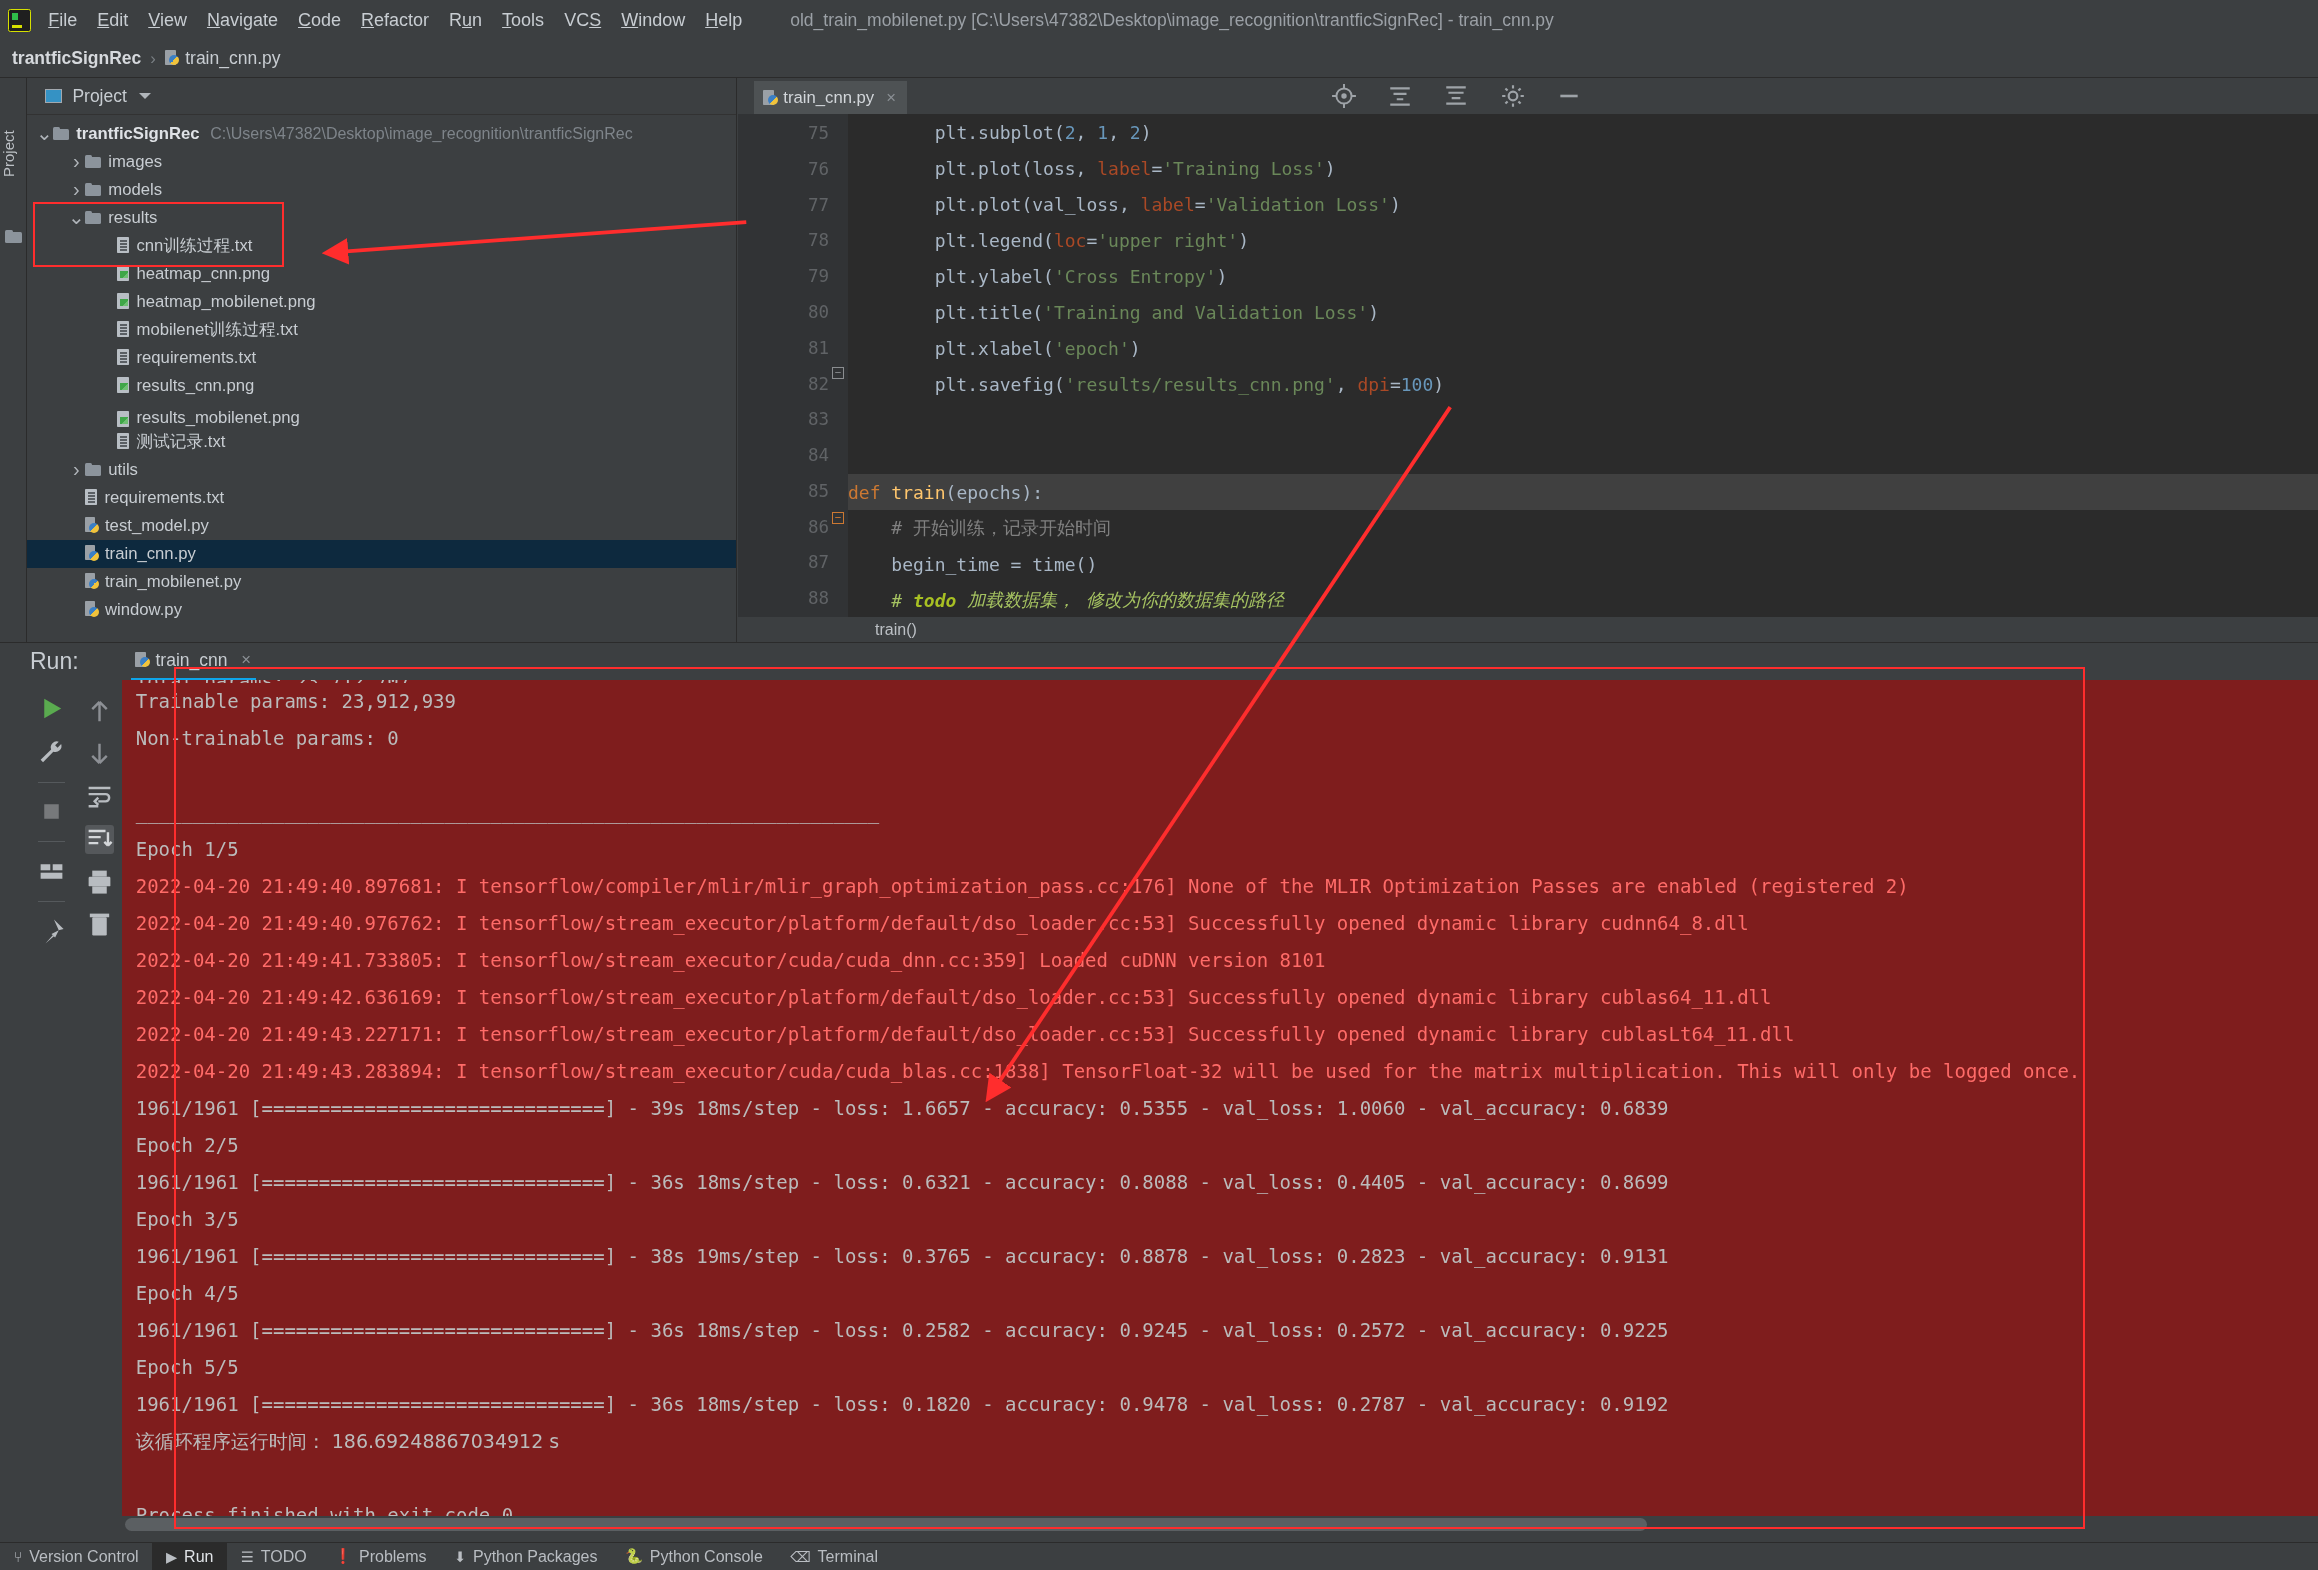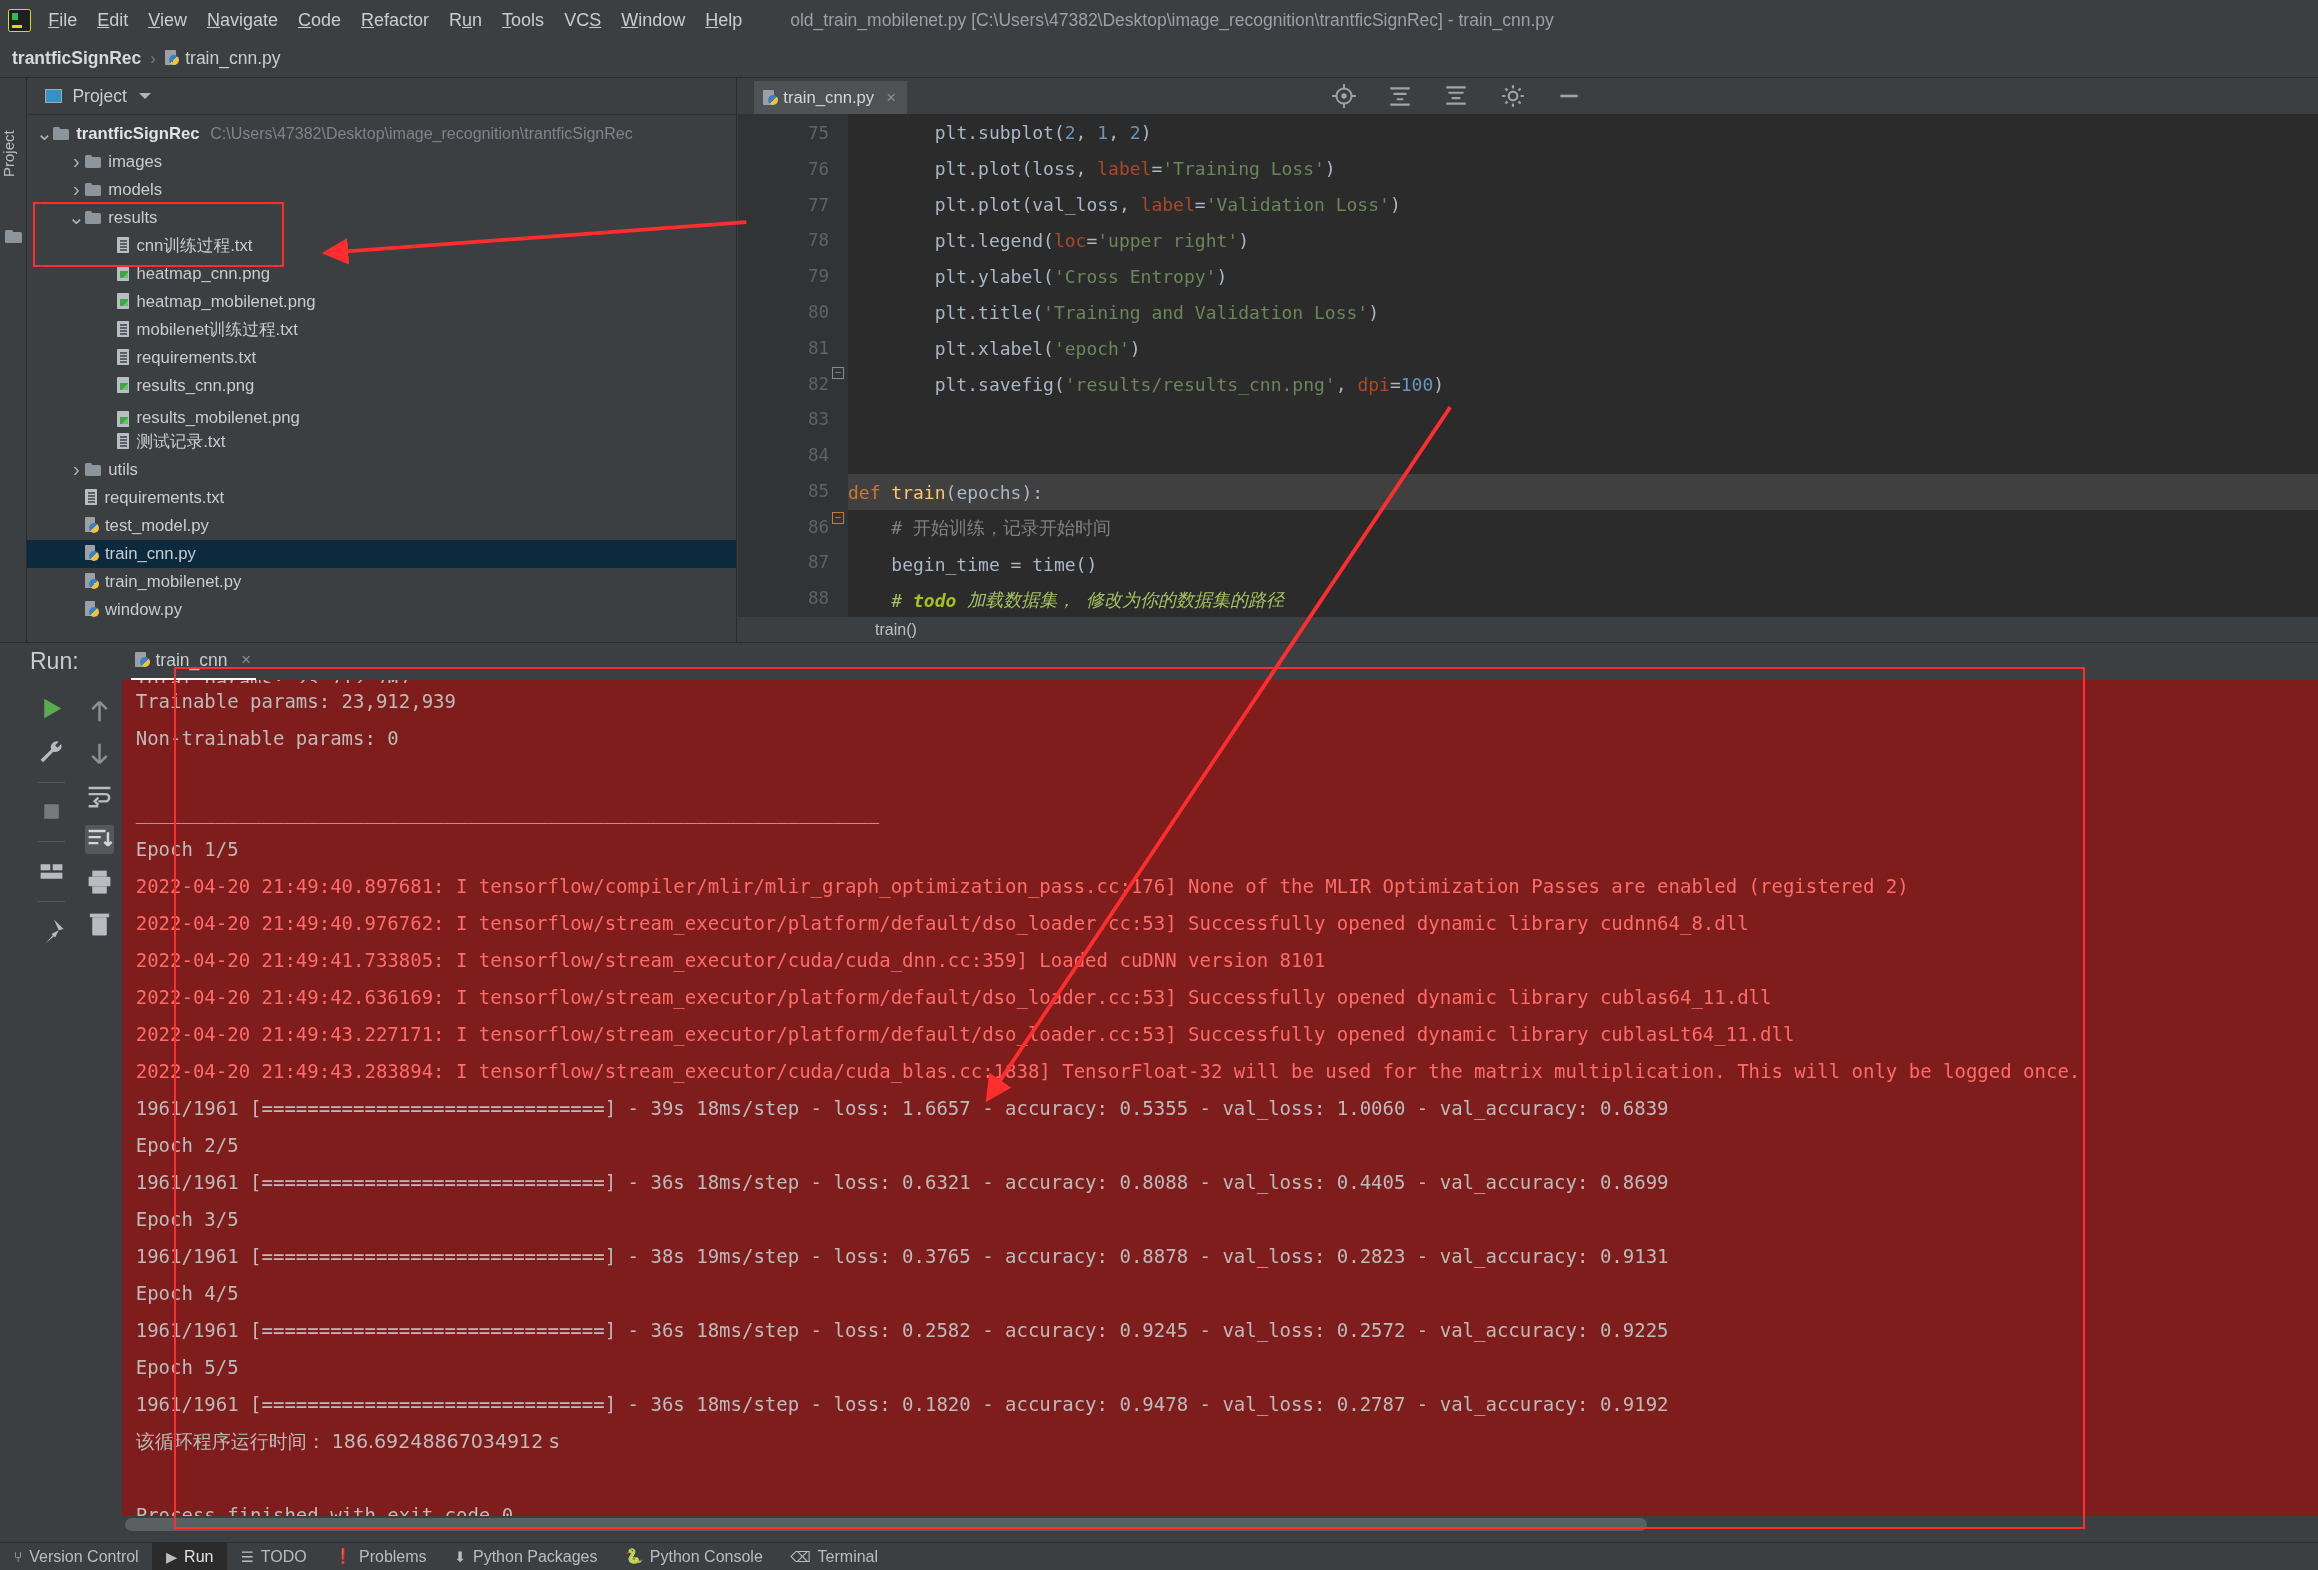--- a/index.html
+++ b/index.html
@@ -206,21 +206,21 @@
     background: #3c3f41;
   }
   #run-header {
     position: absolute; left: 0; top: 0; width: 2319px; height: 38px;
     background: #3c3f41; display: flex; align-items: center;
     border-top: 0.8px solid #2b2b2b;
   }
   #run-label { font-size: 23px; color: #c8cdd2; margin-left: 30px; }
   #run-tab {
     margin-left: 52px; display: flex; align-items: center; height: 38px;
-    padding: 0 4.6px; border-bottom: 3px solid #ffffff;
+    padding: 0 4.6px; border-bottom: 3px solid #0ea5e9;
   }
   #run-tab .lbl { font-size: 17.5px; color: #c8cdd2; }
   #run-tab .xclose { margin-left: 13.7px; color: #8a8f94; font-size: 16.7px; }
 
   #run-gutter-a {
     position: absolute; left: 27px; top: 38px; width: 49px; bottom: 0;
     background: #3c3f41; display: flex; flex-direction: column;
     align-items: center; padding-top: 13.7px; gap: 15px;
   }
   #run-gutter-b {

